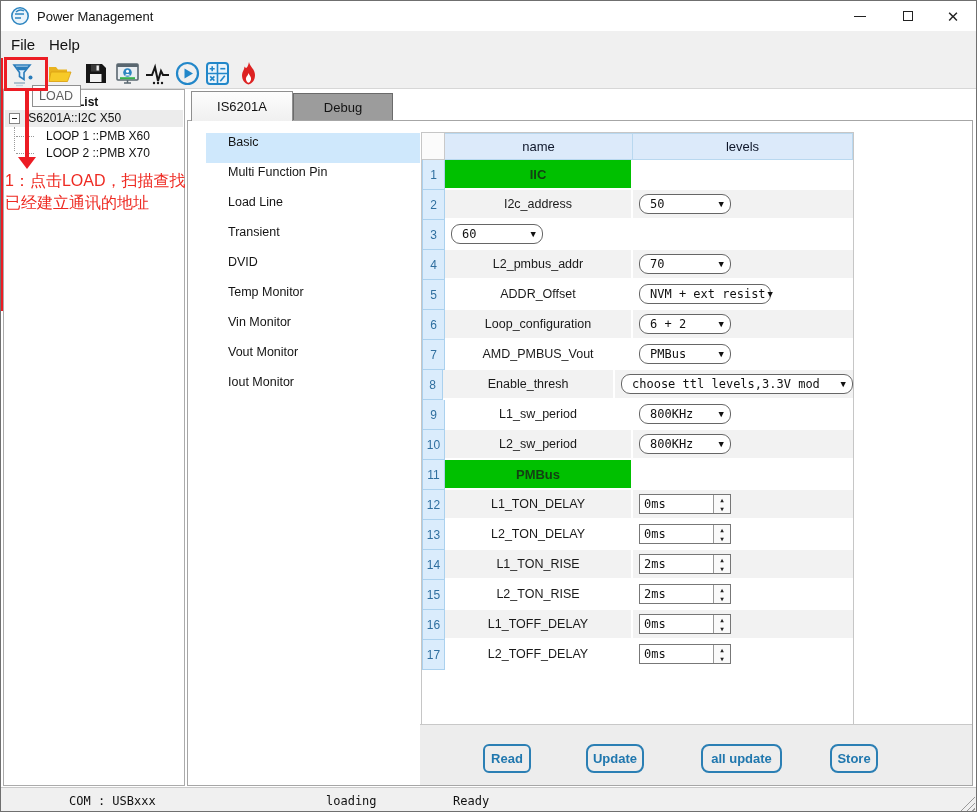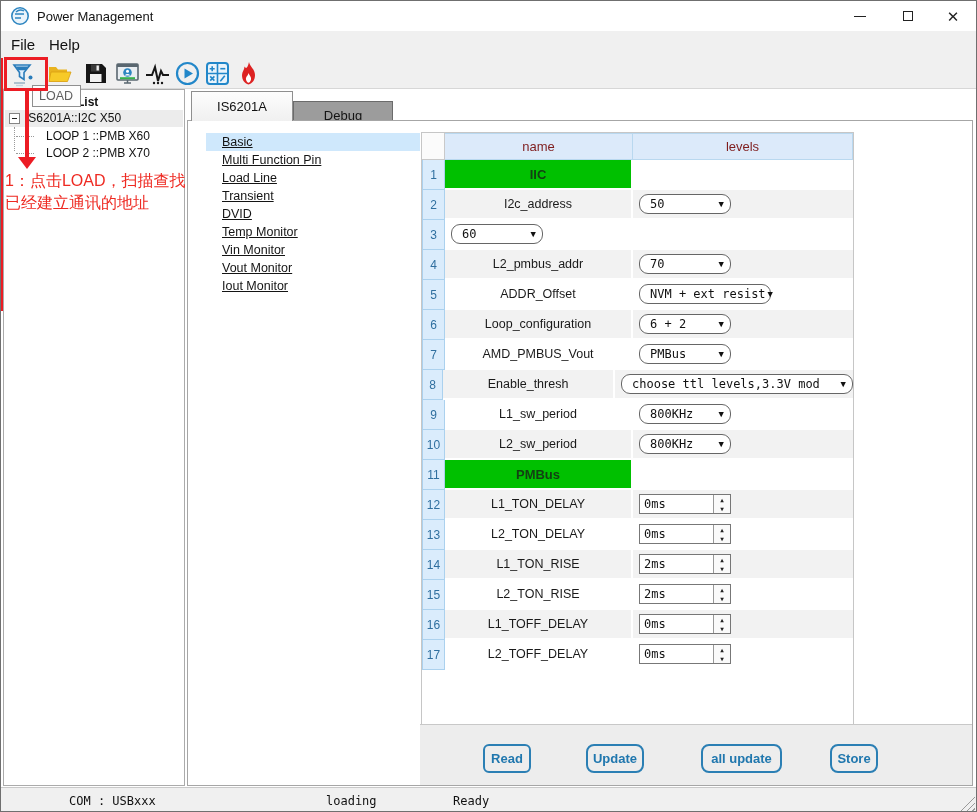--- a/index.html
+++ b/index.html
@@ -43,31 +43,31 @@
   .arrow-head { position:absolute; left:17px; top:156px; width:0; height:0; border-left:9px solid transparent; border-right:9px solid transparent; border-top:12px solid #ec1c24; z-index:40; }
   .left-red-line { position:absolute; left:0; top:57px; width:2px; height:253px; background:#ec1c24; z-index:40; }
   .annot { position:absolute; color:#ee2a22; font-size:16px; z-index:41; white-space:nowrap; }
   .annot-1 { left:4px; top:170px; } .annot-2 { left:4px; top:192px; }
   
   .tooltip { position:absolute; left:31px; top:84px; min-width:49px; height:22px; line-height:20px; background:#fdfdfd; border:1px solid #8f8f8f; color:#5f5f5f; font-size:12.5px; padding:0 6px; z-index:30; }
   
   .right-panel { position:absolute; left:186px; top:88px; width:788px; height:698px; }
   .tab { position:absolute; font-size:13px; display:flex; align-items:center; justify-content:center; }
   .tab-active { left:4px; top:2px; width:102px; height:30px; background:linear-gradient(#fdfdfd,#f0f0f0); border:1px solid #8f8f8f; border-bottom:none; z-index:3; color:#111; }
-  .tab-inactive { left:106px; top:12px; width:100px; height:28px; background:#9c9c9c; border:1px solid #6b6b6b; color:#141414; }
+  .tab-inactive { left:106px; top:4px; width:100px; height:28px; background:#9c9c9c; border:1px solid #6b6b6b; color:#141414; }
   .panel-body { position:absolute; left:0; top:31px; width:786px; height:666px; background:#fff; border:1px solid #a6a6a6; }
   
   .cat-list { position:absolute; left:18px; top:12px; width:214px; }
-  .cat-item { height:18px; line-height:19px; padding-left:16px; font-size:12.5px; color:#141414; white-space:nowrap;text-decoration:underline; }
+  .cat-item { height:30px; line-height:19px; padding-left:22px; font-size:12.5px; color:#141414; white-space:nowrap; }
   .cat-item.selected { background:#cfe8fc; }
   
   .table-wrap { position:absolute; left:233px; top:11px; width:433px; height:593px; border:1px solid #c6c6c6; background:#fff; overflow:hidden; }
   .thead { display:flex; height:27px; }
   .th-corner { width:23px; background:#fbfbfb; border-right:1px solid #c9c9c9; border-bottom:1px solid #c9c9c9; }
-  .th { background:#dceafa; border:1px solid #b9d8ef; border-left:none; color:#7f1d1d; font-size:13px; display:flex; align-items:center; justify-content:center; }
+  .th { background:#dceafa; border:1px solid #b9d8ef; border-left:none; color:#0f172a; font-size:13px; display:flex; align-items:center; justify-content:center; }
   .th-name { width:188px; } .th-value { flex:1; }
   .trow { display:flex; height:30px; }
   .cell { display:flex; align-items:center; }
   .cell.num { width:23px; justify-content:center; background:#daecfc; border:1px solid #abd1ee; border-top:none; color:#2f6f9f; font-size:12px; }
   .cell.name { width:188px; justify-content:center; font-size:12.5px; color:#1a1a1a; border-right:2px solid #fff; border-bottom:2px solid #fff; }
   .cell.val { flex:1; border-bottom:2px solid #fff; }
   .trow.alt .cell.name, .trow.alt .cell.val { background:#f2f2f2; }
   .cell.name.section { background:#00c000 !important; color:#134013; font-weight:bold; font-size:13px; }
   .dropdown { display:flex; align-items:center; height:20px; margin-left:6px; background:#fff; border:1px solid #666; border-radius:9px; font-family:"DejaVu Sans Mono", monospace; font-size:12px; color:#111; }
   .dd-text { padding-left:10px; flex:1; white-space:nowrap; }

